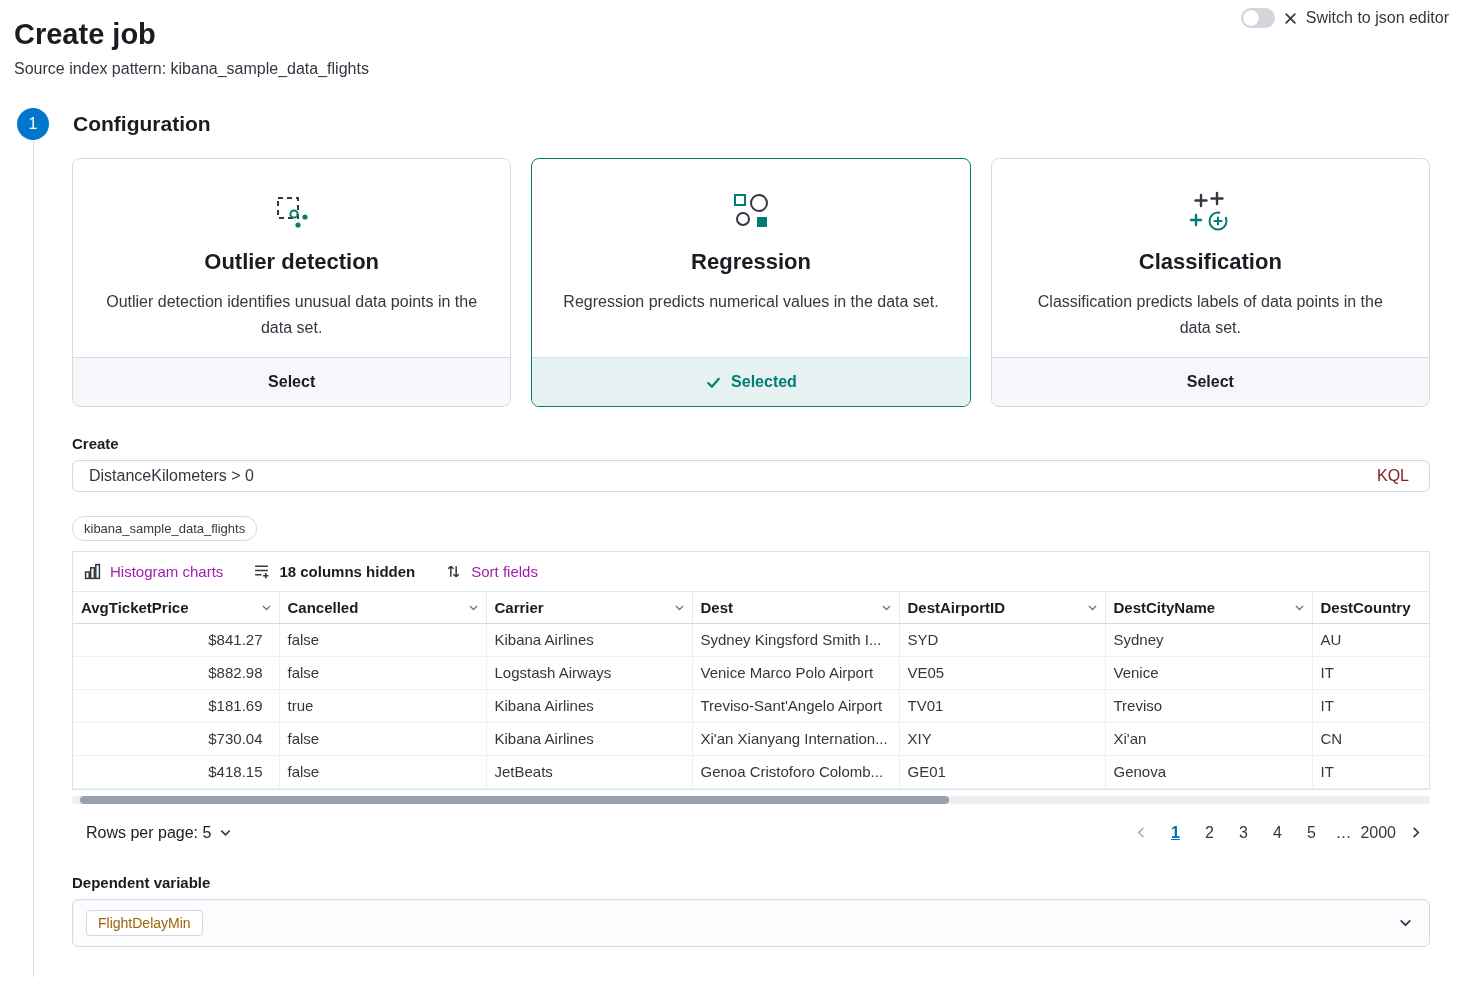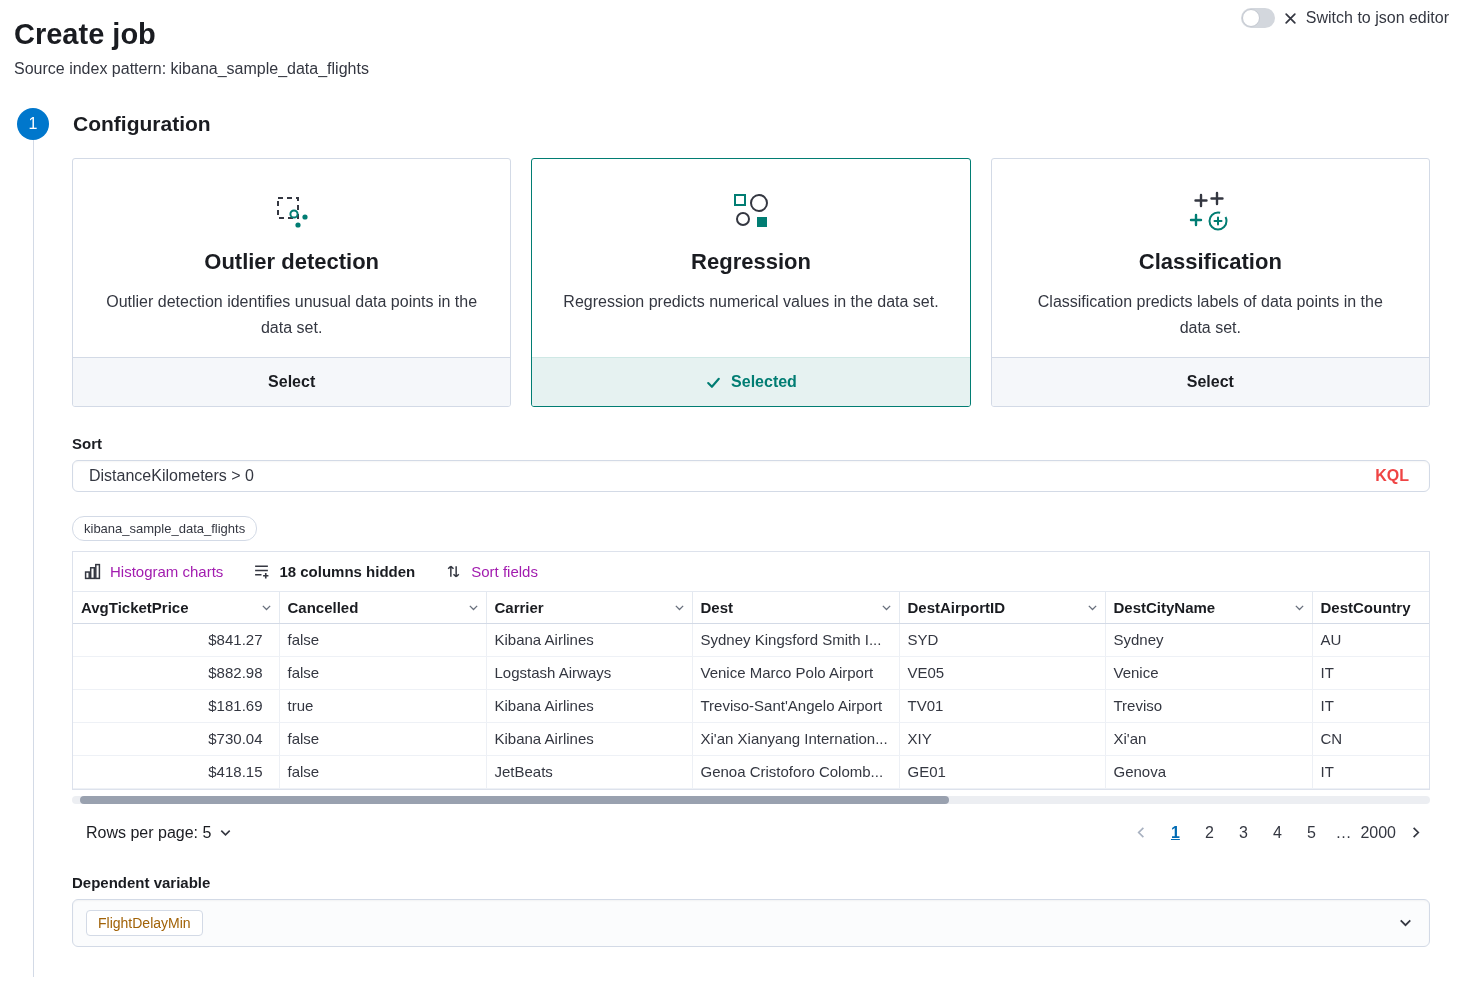--- a/index.html
+++ b/index.html
@@ -14,33 +14,33 @@
   .json-switch { position:absolute; top:8px; right:10px; display:flex; align-items:center; gap:9px; font-size:16px; color:#343741; }
   .switch-track { width:34px; height:20px; border-radius:10px; background:#d3d7dd; position:relative; display:inline-block; cursor:pointer; }
   .switch-thumb { position:absolute; left:1px; top:1px; width:18px; height:18px; border-radius:50%; background:#fff; border:1px solid #c3c8d0; }
 
   .step-row { display:flex; align-items:center; gap:24px; margin-top:30px; margin-left:17px; }
   .step-circle { width:32px; height:32px; border-radius:50%; background:#0077cc; color:#fff; font-size:16px; display:flex; align-items:center; justify-content:center; flex:0 0 32px; }
   .step-heading { font-size:21px; font-weight:700; color:#1a1c21; }
   .step-body { margin-left:33px; border-left:1px solid #d3dae6; padding:18px 29px 30px 38px; }
 
   .cards { display:flex; gap:20px; }
-  .card { flex:1; border:1px solid #d3dae6; border-radius:3px; display:flex; flex-direction:column; text-align:center; overflow:hidden; background:#fff; }
+  .card { flex:1; border:1px solid #d3dae6; border-radius:8px; display:flex; flex-direction:column; text-align:center; overflow:hidden; background:#fff; }
   .card.selected { border-color:#017d73; }
   .card-body { padding:26px 30px 16px; flex:1; }
   .card-icon { height:54px; display:flex; align-items:center; justify-content:center; }
   .card-title { font-size:22px; font-weight:700; color:#1a1c21; margin:10px 0 14px; }
   .card-desc { font-size:16px; line-height:26px; color:#343741; }
   .card-footer { height:49px; display:flex; align-items:center; justify-content:center; gap:9px; background:#f5f7fa; border-top:1px solid #d3dae6; font-size:16px; font-weight:700; color:#1a1c21; cursor:pointer; }
   .card.selected .card-footer { background:#e6f2f1; border-top-color:#cfe8e5; color:#017d73; }
 
   .query-section { margin-top:28px; }
   .section-label { font-size:15px; font-weight:700; color:#1a1c21; margin-bottom:8px; }
   .query-box { height:32px; border:1px solid #d3dae6; border-radius:6px; display:flex; align-items:center; justify-content:space-between; padding-left:16px; font-size:16px; box-shadow:inset 0 1px 2px rgba(0,0,0,0.04); background:#fff; }
-  .kql { color:#ef4444; font-weight:700; padding:0 20px; cursor:pointer; }
+  .kql { color:#7f1d1d; font-weight:400; padding:0 20px; cursor:pointer; }
 
   .index-badge { display:inline-block; margin-top:24px; border:1px solid #d3dae6; border-radius:12px; padding:4px 11px; font-size:13px; font-weight:500; color:#343741; background:#fff; }
 
   .grid { margin-top:10px; border:1px solid #dde2ec; }
   .grid-toolbar { height:40px; display:flex; align-items:center; gap:30px; padding:0 11px; font-size:15px; border-bottom:1px solid #e4e9f1; }
   .toolbar-item { display:flex; align-items:center; gap:9px; cursor:pointer; color:#a21caf; }
   .toolbar-item.bold { font-weight:700; color:#1a1c21; }
 
   table { width:100%; border-collapse:collapse; table-layout:fixed; font-size:15px; }
   th { font-weight:700; text-align:left; padding:5px 6px 5px 8px; border-right:1px solid #e4e9f0; border-bottom:1px solid #d3dae6; color:#1a1c21; height:31px; cursor:pointer; }
@@ -153,21 +153,21 @@
         <div class="card-desc">Classification predicts labels of data points in the data set.</div>
       </div>
       <div class="card-footer">
         <span>Select</span>
       </div>
     </div>
   </div>
 
   
   <div class="query-section">
-    <div class="section-label">Sort</div>
+    <div class="section-label">Create</div>
     <div class="query-box">
       <span>DistanceKilometers &gt; 0</span>
       <span class="kql">KQL</span>
     </div>
   </div>
 
   <span class="index-badge">kibana_sample_data_flights</span>
 
   
   <div class="grid">

